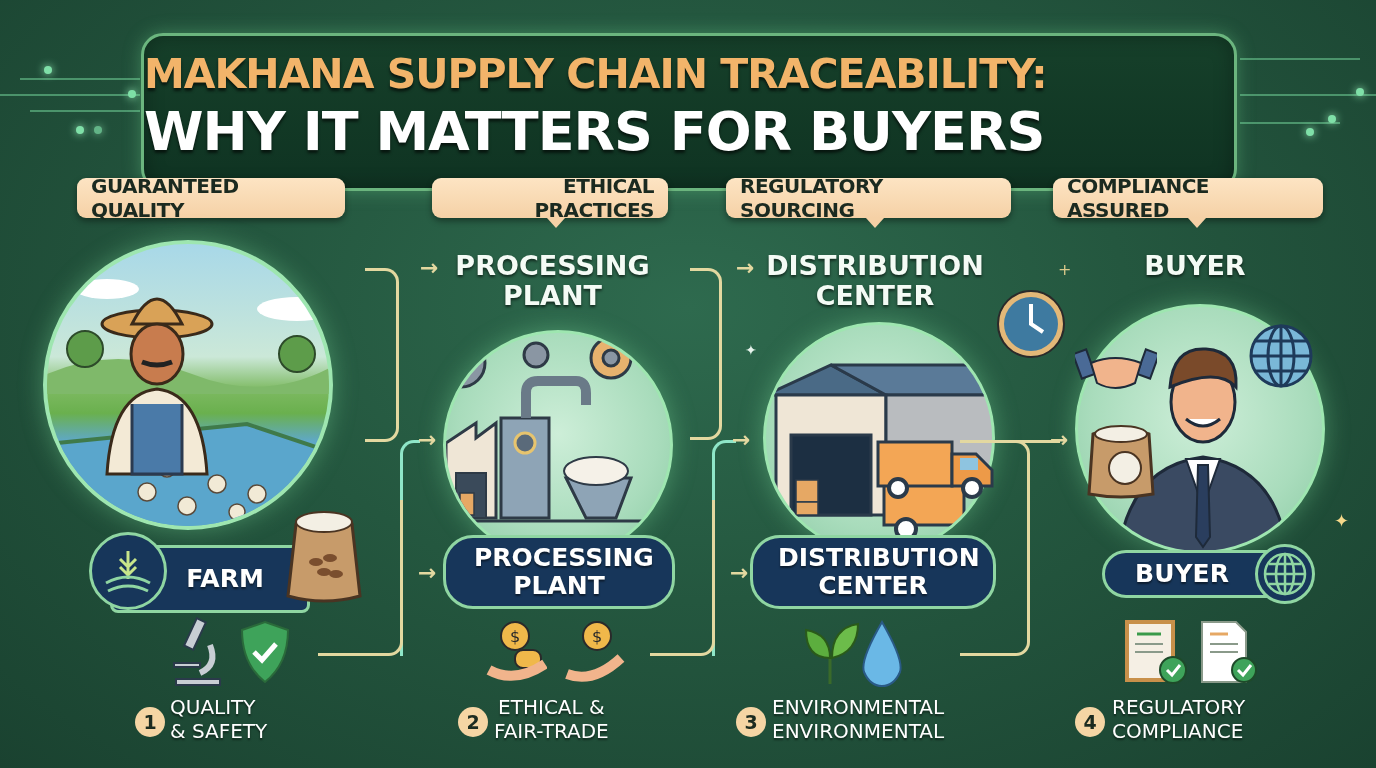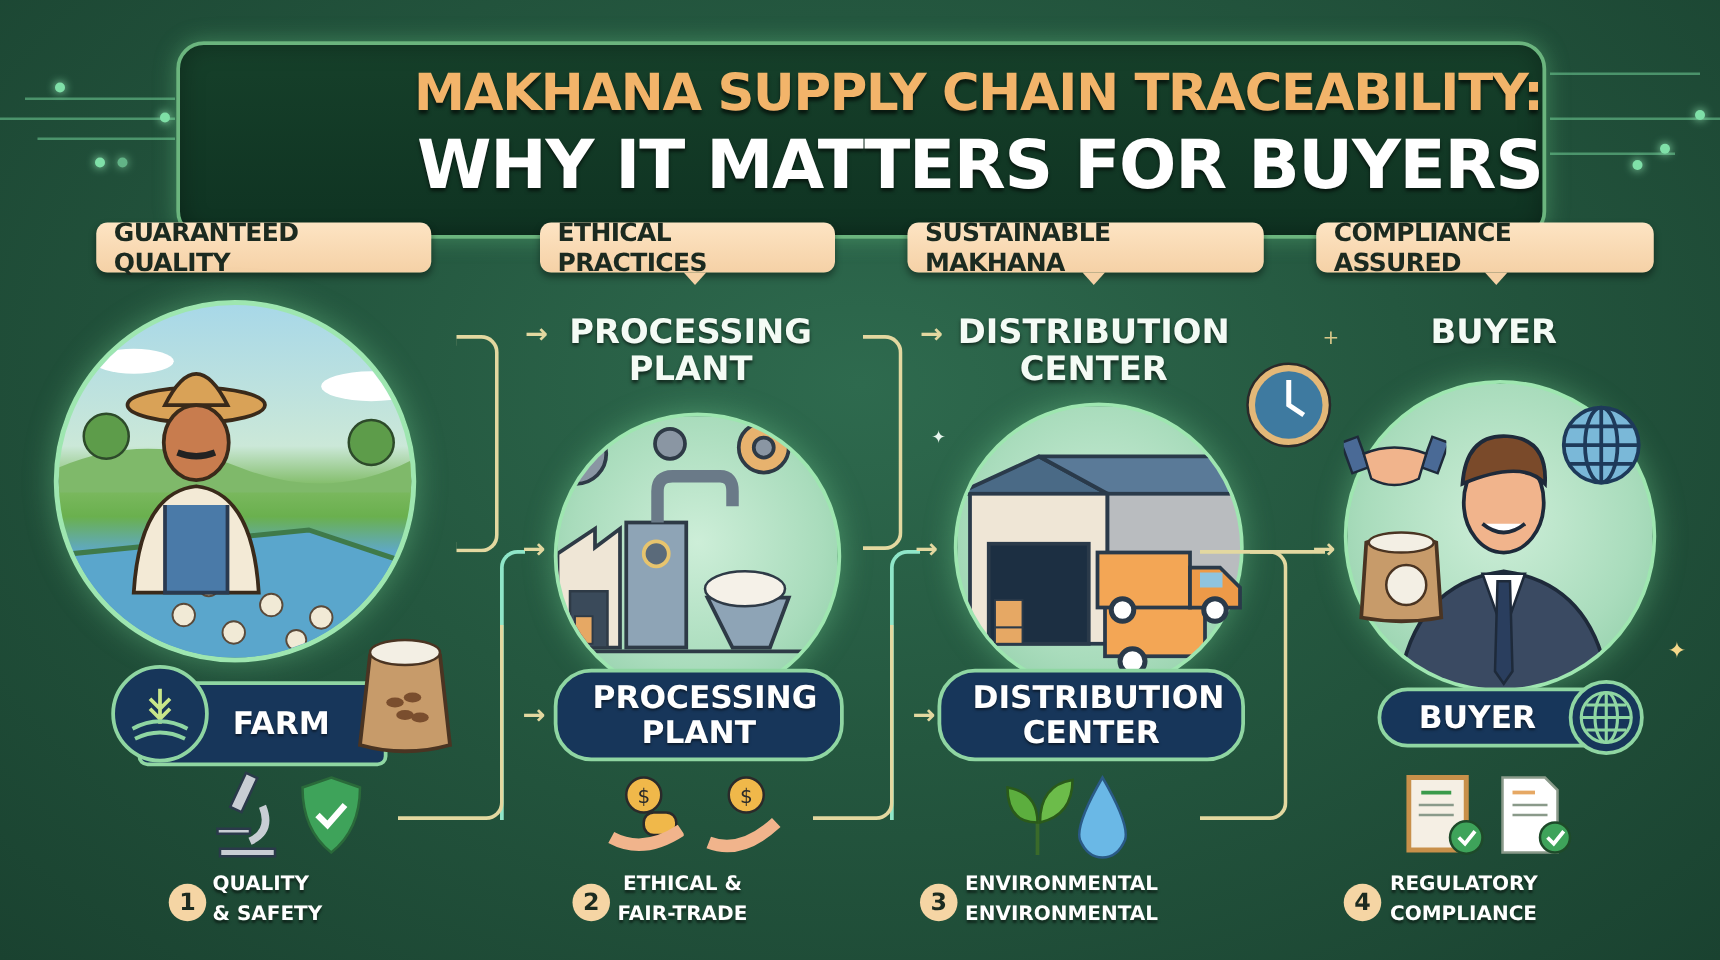--- a/index.html
+++ b/index.html
@@ -11,21 +11,21 @@
     color: #fff;
   }
   .abs { position: absolute; }
   
   .title-box {
     left: 141px; top: 33px; width: 1096px; height: 158px;
     background: linear-gradient(180deg, #16402a 0%, #0f3322 100%);
     border: 3px solid #6bb57e;
     border-radius: 22px;
     box-shadow: 0 0 18px rgba(120,220,150,0.35), inset 0 0 20px rgba(0,0,0,0.3);
-    text-align: right;
+    text-align: left;
   }
   .title-line1 {
     margin-top: 14px;
     font-family: "DejaVu Sans", sans-serif;
     font-weight: bold; font-size: 41px; letter-spacing: -1px;
     color: #f2b46a;
     text-shadow: 0 3px 3px rgba(0,0,0,0.6);
   }
   .title-line2 {
     margin-top: 2px;
@@ -76,21 +76,21 @@
     display: flex; align-items: center; justify-content: center; line-height: 28px;
   }
   
   .num-badge {
     width: 30px; height: 30px; border-radius: 50%;
     background: #f5d5a4; color: #1c2b20;
     font-weight: bold; font-size: 19px;
     display: flex; align-items: center; justify-content: center;
   }
   .benefit-text {
-    font-weight: bold; font-size: 16px; line-height: 24px; color: #ffffff;
+    font-weight: normal; font-size: 20px; line-height: 24px; color: #ffffff;
     text-shadow: 0 2px 2px rgba(0,0,0,0.5);
   }
   
   .conn { border-color: #e3d8a0; border-style: solid; border-width: 0; }
   .conn-teal { border-color: #8fe6c8; }
   .arrow {
     font-size: 22px; color: #e3d8a0; font-weight: bold; line-height: 20px;
   }
 </style>
 </head>
@@ -112,26 +112,26 @@
 <div class="abs circuit-dot" style="left:1306px;top:128px;"></div>
 
 <div class="abs title-box">
   <div class="title-line1">MAKHANA SUPPLY CHAIN TRACEABILITY:</div>
   <div class="title-line2">WHY IT MATTERS FOR BUYERS</div>
 </div>
 
 <div class="abs tag" style="left:77px;top:178px;width:268px;">
     <span>GUARANTEED QUALITY</span>
   </div>
-<div class="abs tag" style="left:432px;top:178px;width:236px;">
+<div class="abs tag" style="left:432px;top:178px;width:236px;text-align:right;">
     <span>ETHICAL PRACTICES</span>
   </div>
 <div class="abs tag-arrow" style="left:547px;top:218px;"></div>
 <div class="abs tag" style="left:726px;top:178px;width:285px;">
-    <span>SUSTAINABLE MAKHANA</span>
+    <span>REGULATORY SOURCING</span>
   </div>
 <div class="abs tag-arrow" style="left:866px;top:218px;"></div>
 <div class="abs tag" style="left:1053px;top:178px;width:270px;">
     <span>COMPLIANCE ASSURED</span>
   </div>
 <div class="abs tag-arrow" style="left:1188px;top:218px;"></div>
 
 <div class="abs stage-heading" style="left:430px;top:251px;width:245px;">PROCESSING PLANT</div>
 <div class="abs stage-heading" style="left:750px;top:251px;width:250px;">DISTRIBUTION CENTER</div>
 <div class="abs stage-heading" style="left:1130px;top:251px;width:130px;">BUYER</div>

